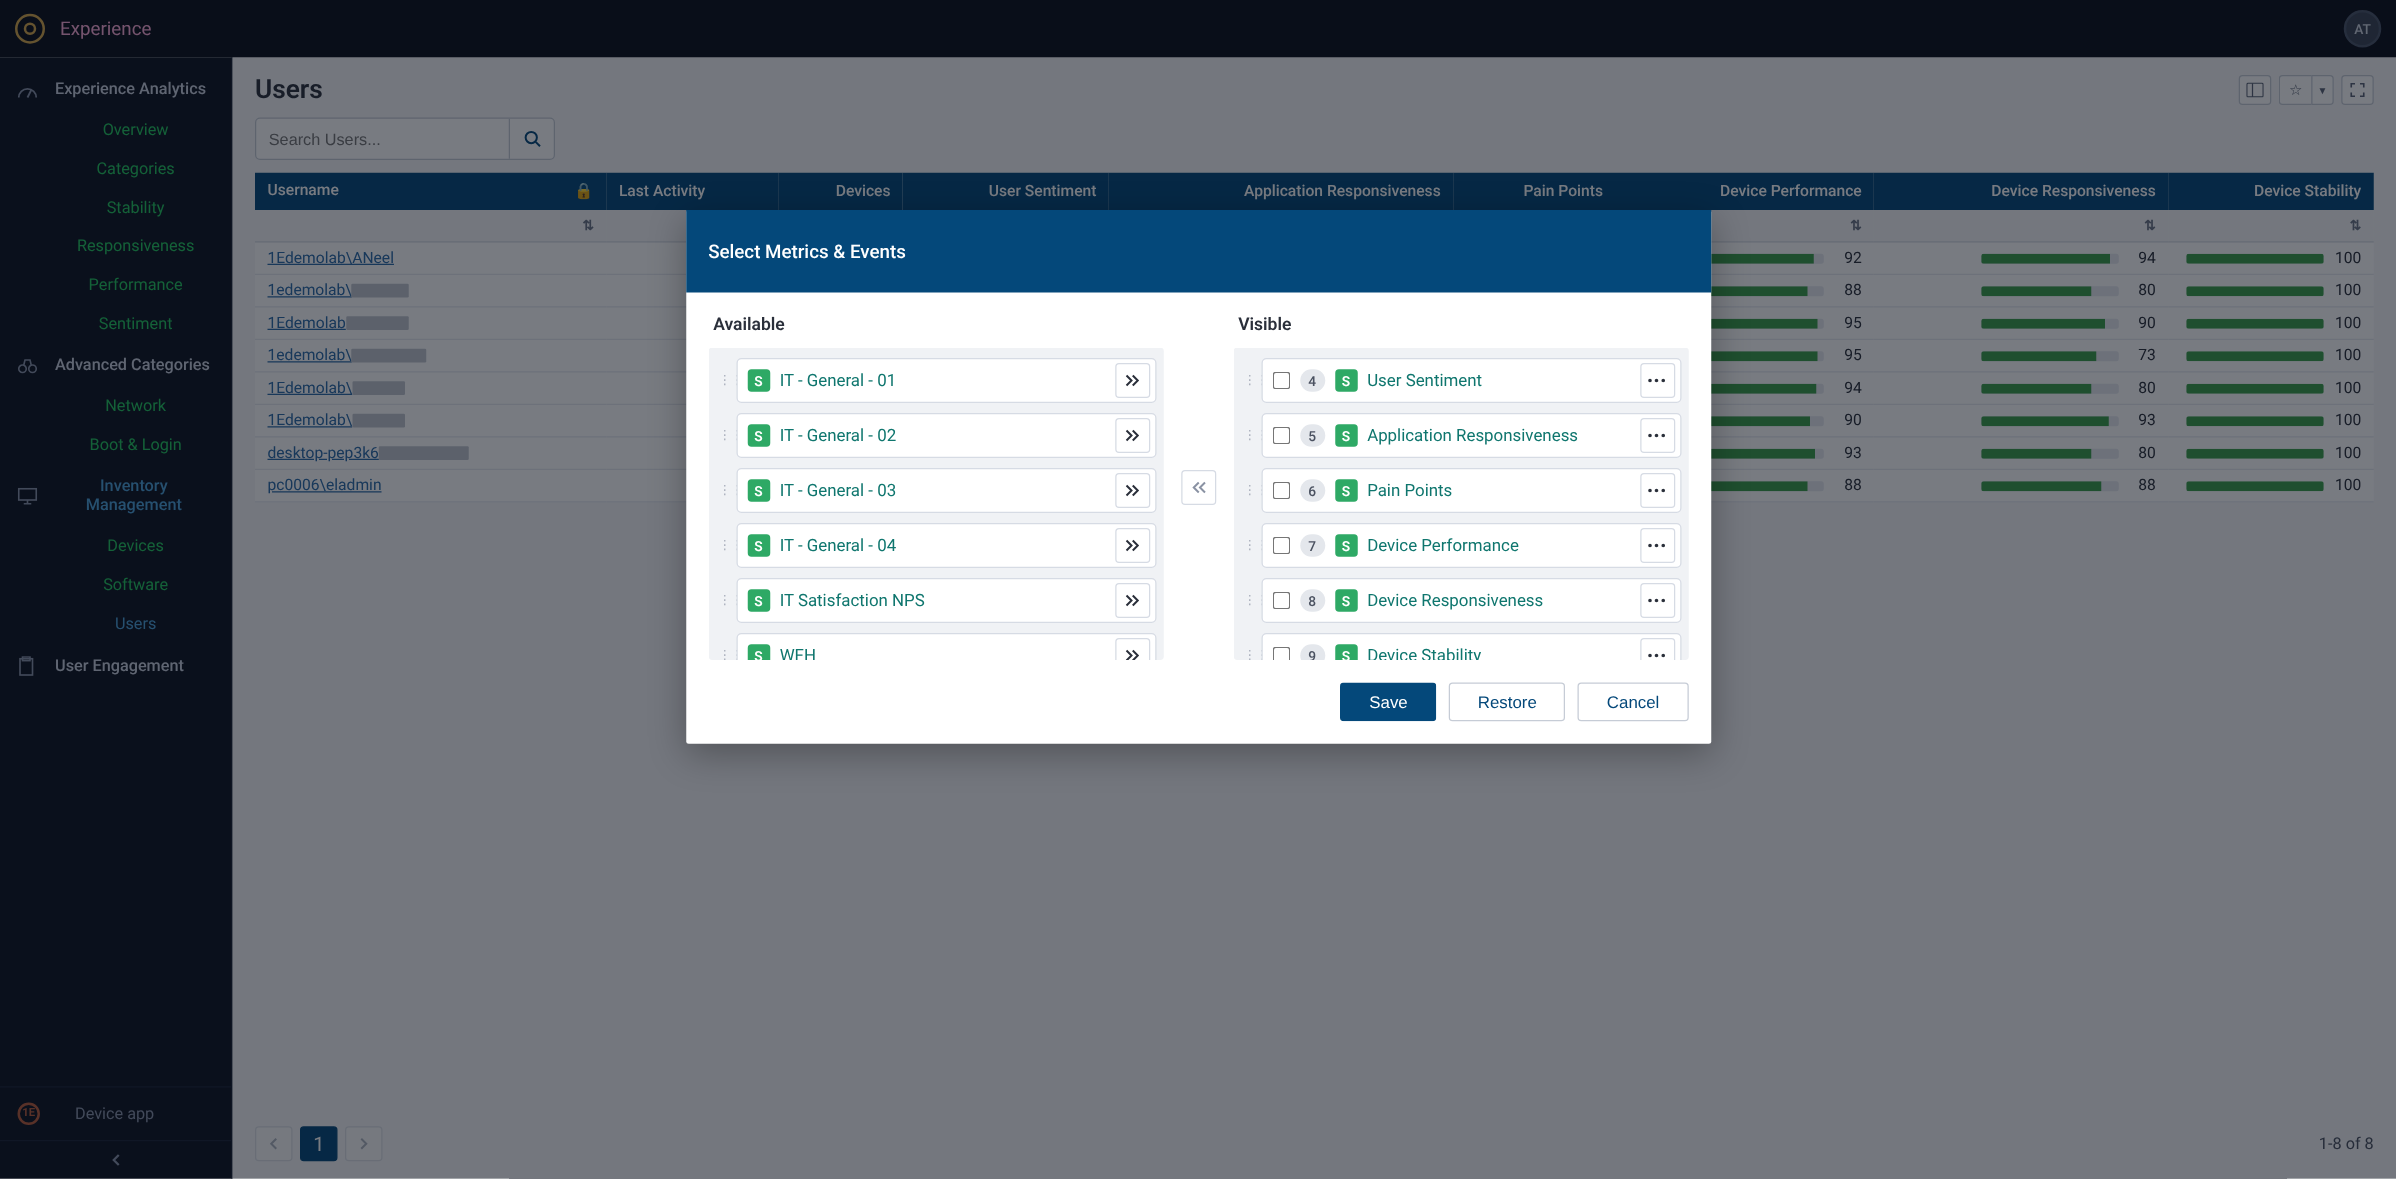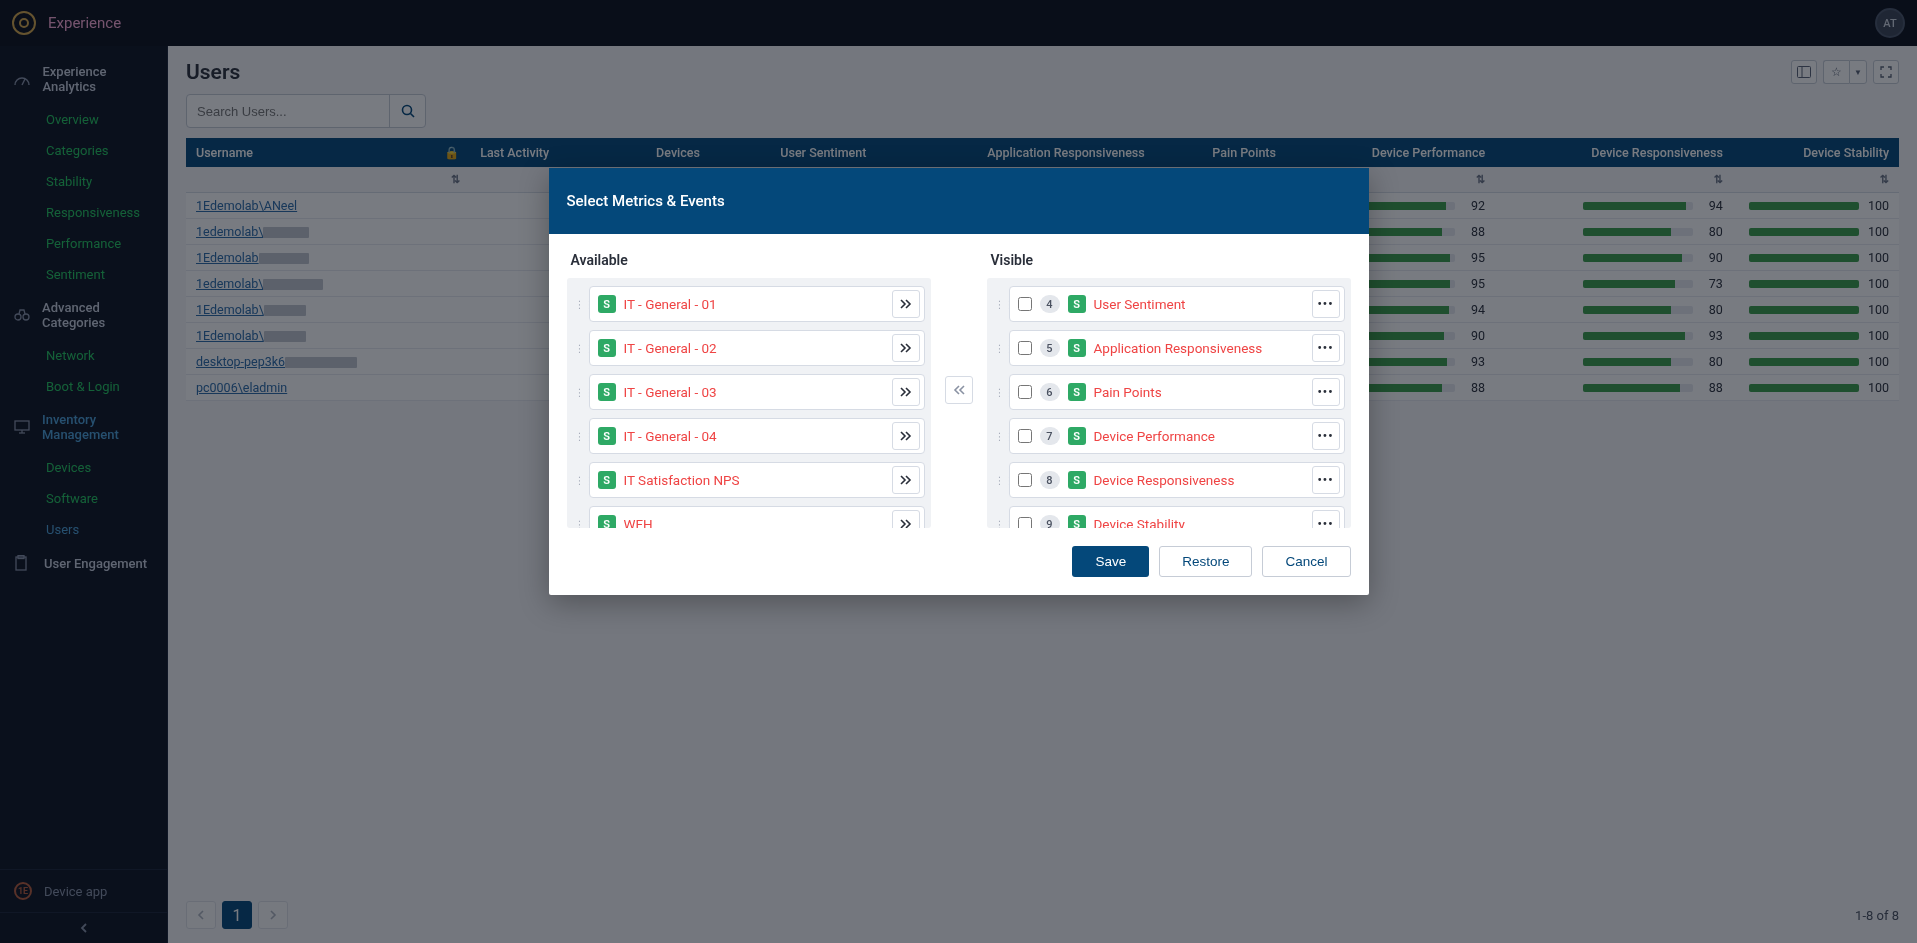--- a/index.html
+++ b/index.html
@@ -8,29 +8,29 @@
 
 .topbar { height: 46px; background: #0a0e1a; display: flex; align-items: center; padding: 0 12px; justify-content: space-between; }
 .topbar-left { display: flex; align-items: center; gap: 12px; }
 .logo-circle { width: 24px; height: 24px; border-radius: 50%; border: 2px solid #d4a74a; display: flex; align-items: center; justify-content: center; }
 .logo-inner { width: 10px; height: 10px; border-radius: 50%; border: 2px solid #d4a74a; }
 .app-name { color: #f9a8d4; font-size: 15px; font-weight: 400; }
 .avatar { width: 30px; height: 30px; border-radius: 50%; background: #3a4456; color: #cfd4df; display: flex; align-items: center; justify-content: center; font-size: 11px; font-weight: 500; border: 2px solid #4a5468; }
 
 
 .main-flex { display: flex; height: calc(943px - 46px); }
-.sidebar { width: 168px; background: #0d1320; color: #8892a8; display: flex; flex-direction: column; border-right: 1px solid #1a2235; }
+.sidebar { width: 186px; background: #0d1320; color: #8892a8; display: flex; flex-direction: column; border-right: 1px solid #1a2235; text-align: center; }
 .sidebar-content { flex: 1; overflow-y: auto; padding-top: 8px; }
 .side-section { display: flex; align-items: center; gap: 12px; padding: 10px 14px; color: #c8cfdd; font-size: 13px; font-weight: 500; cursor: pointer; }
 .side-section .icon { width: 18px; text-align: center; color: #8892a8; }
 .side-item { padding: 8px 14px 8px 46px; font-size: 13px; color: #22c55e; cursor: pointer; }
 .side-item.active { color: #4a9fd8; }
 .side-section.light { color: #4a9fd8; }
 .sidebar-footer { border-top: 1px solid #1a2235; }
-.switch-app { display: flex; align-items: center; gap: 12px; padding: 12px 14px; font-size: 13px; color: #8892a8; cursor: pointer; }
+.switch-app { display: flex; align-items: center; gap: 28px; padding: 12px 14px; font-size: 13px; color: #8892a8; cursor: pointer; }
 .switch-icon { width: 18px; height: 18px; border-radius: 50%; border: 2px solid #b85c3b; display: flex; align-items: center; justify-content: center; color: #b85c3b; font-size: 9px; font-weight: bold; }
 .collapse-row { display: flex; justify-content: center; padding: 10px; border-top: 1px solid #1a2235; cursor: pointer; color: #8892a8; }
 
 
 .content { flex: 1; background: #f5f6f8; display: flex; flex-direction: column; overflow: hidden; }
 .page-header { display: flex; justify-content: space-between; align-items: center; padding: 14px 18px 10px; }
 .page-title { font-size: 21px; font-weight: 600; color: #2a2f3a; }
 .header-actions { display: flex; gap: 6px; }
 .hdr-btn { width: 26px; height: 24px; border: 1px solid #c6ccd6; background: #fff; border-radius: 3px; display: flex; align-items: center; justify-content: center; cursor: pointer; color: #5a6375; font-size: 12px; }
 .hdr-btn-group { display: flex; }
@@ -82,21 +82,21 @@
 .list-panel::-webkit-scrollbar { width: 8px; }
 .list-panel::-webkit-scrollbar-thumb { background: #c0c5d0; border-radius: 4px; }
 .list-panel::-webkit-scrollbar-track { background: transparent; }
 
 .list-row { display: flex; align-items: center; gap: 6px; margin-bottom: 8px; }
 .drag-handle { color: #a8aebb; font-size: 10px; cursor: grab; width: 8px; text-align: center; }
 .list-item-box { flex: 1; background: #fff; border: 1px solid #d6dbe4; border-radius: 4px; display: flex; align-items: center; height: 36px; padding: 0 4px 0 8px; gap: 8px; }
 .chk { width: 14px; height: 14px; }
 .order-badge { background: #e4e7ec; color: #4a5160; border-radius: 10px; min-width: 20px; height: 18px; display: flex; align-items: center; justify-content: center; font-size: 11px; font-weight: 500; }
 .s-badge { background: #2ea965; color: #fff; border-radius: 3px; width: 18px; height: 18px; display: flex; align-items: center; justify-content: center; font-size: 11px; font-weight: 600; }
-.item-label { flex: 1; font-size: 13.5px; color: #ef4444; }
+.item-label { flex: 1; font-size: 13.5px; color: #0f766e; }
 .move-btn { width: 28px; height: 28px; border: 1px solid #d6dbe4; border-radius: 3px; display: flex; align-items: center; justify-content: center; cursor: pointer; color: #2a2f3a; background: #fff; }
 .more-btn { width: 28px; height: 28px; border: 1px solid #d6dbe4; border-radius: 3px; display: flex; align-items: center; justify-content: center; cursor: pointer; color: #2a2f3a; font-weight: bold; letter-spacing: 1px; font-size: 12px; }
 
 .center-col { display: flex; align-items: center; }
 .swap-btn { width: 28px; height: 28px; border: 1px solid #d6dbe4; border-radius: 3px; display: flex; align-items: center; justify-content: center; cursor: pointer; color: #8a92a3; background: #fff; }
 
 .modal-footer { display: flex; justify-content: flex-end; gap: 10px; padding: 0 18px 18px; }
 .btn { padding: 7px 22px; border-radius: 3px; font-size: 13.5px; cursor: pointer; border: 1px solid transparent; }
 .btn-primary { background: #04487a; color: #fff; }
 .btn-outline { background: #fff; border-color: #c6ccd6; color: #04487a; }

